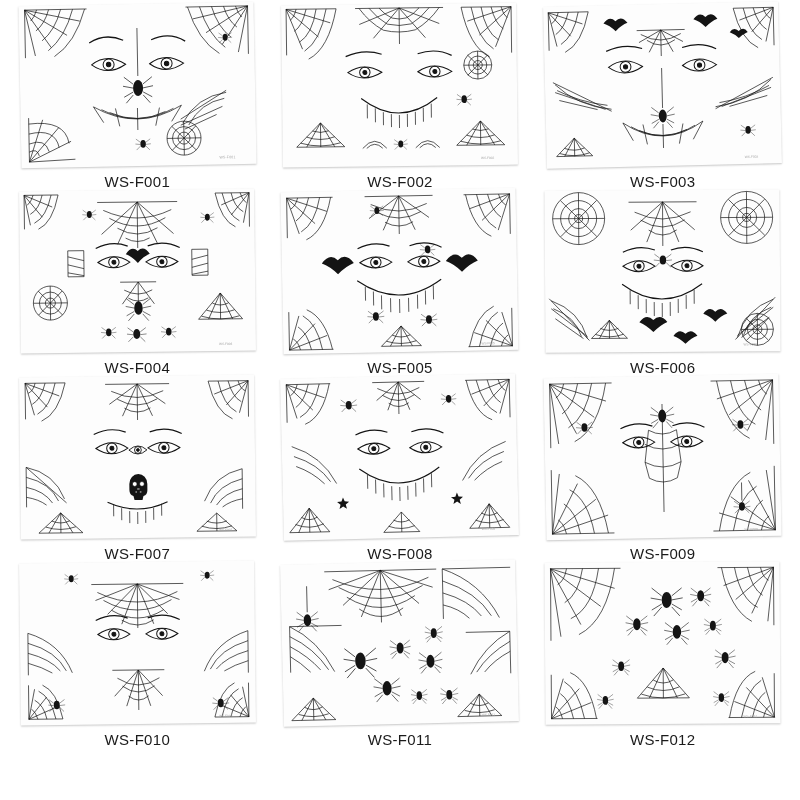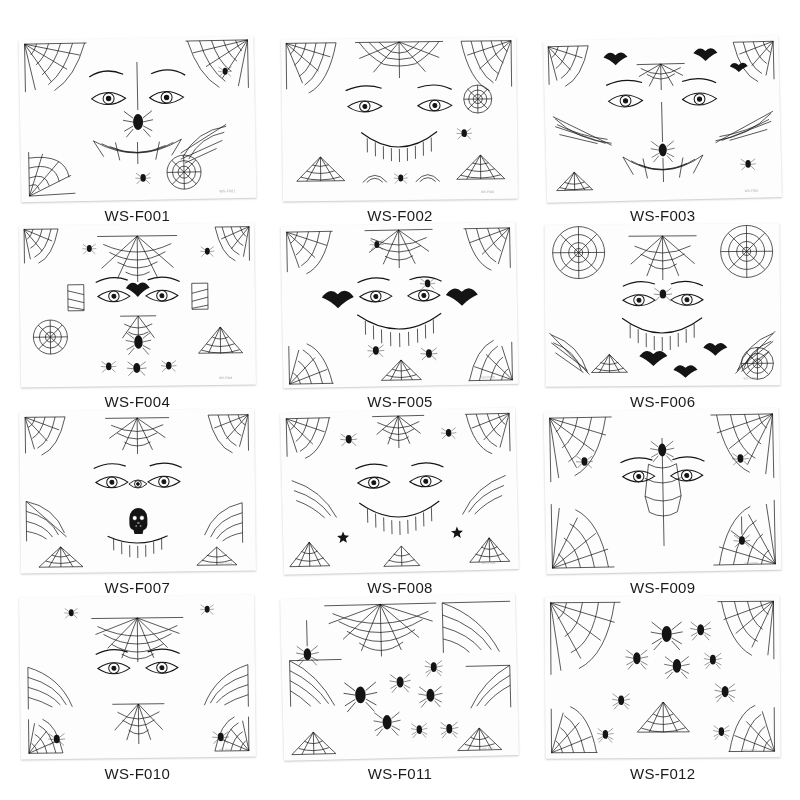--- a/index.html
+++ b/index.html
@@ -14,21 +14,20 @@
     overflow: hidden;
   }
   #grid {
     width: 800px;
     height: 704px;
     display: grid;
     grid-template-columns: repeat(3, 1fr);
     grid-template-rows: repeat(4, 1fr);
     box-sizing: border-box;
     padding: 4px 6px 4px 6px;
-    margin-top: 34px;
   }
   .cell {
     display: flex;
     flex-direction: column;
     align-items: center;
     justify-content: flex-start;
   }
   .sheet-wrap {
     width: 235px;
     height: 162px;

